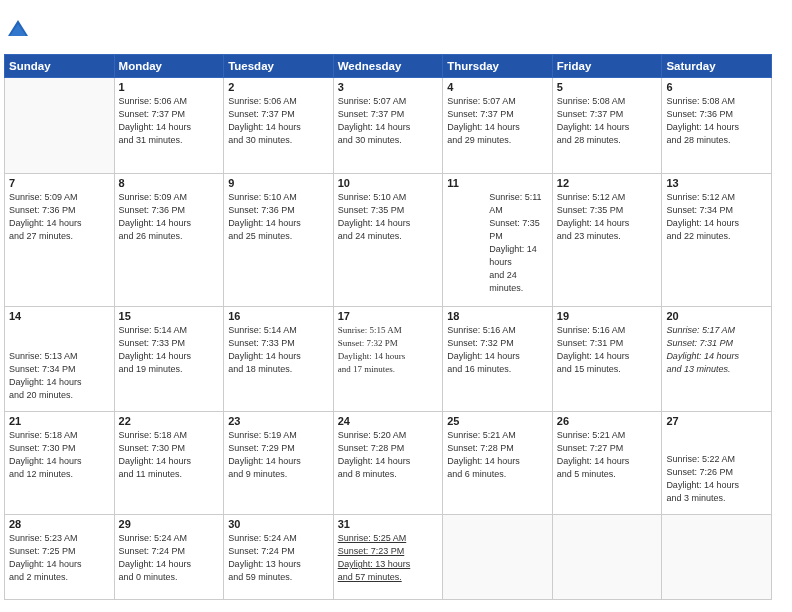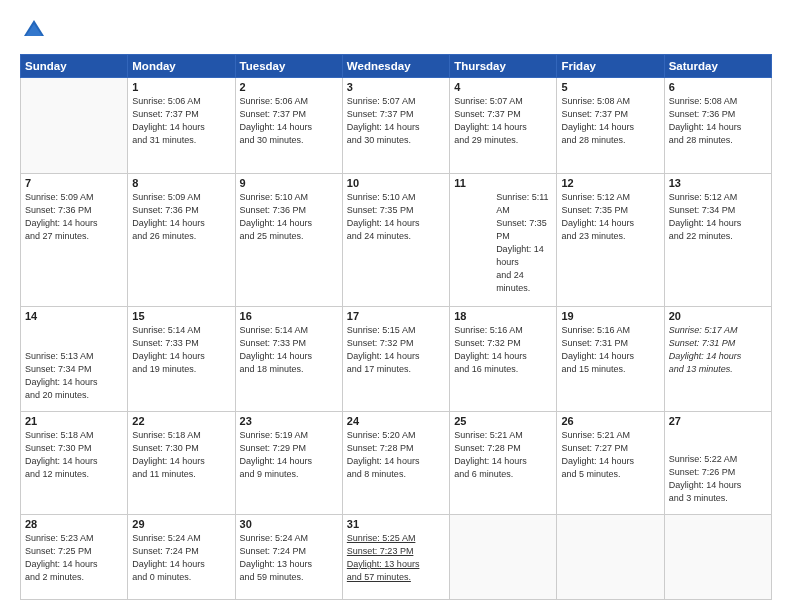--- a/index.html
+++ b/index.html
@@ -6,21 +6,21 @@
     body {
       width: 792px;
       height: 612px;
       font-family: Arial, sans-serif;
       background: #fff;
       overflow: hidden;
     }
     .page {
       width: 792px;
       height: 612px;
-      padding: 16px 20px 12px 20px;
+      padding: 16px 20px 12px 4px;
       display: flex;
       flex-direction: column;
     }
     .header {
       display: flex;
       justify-content: space-between;
       align-items: flex-start;
       margin-bottom: 10px;
     }
     .logo {
@@ -250,21 +250,21 @@
           </td>
           <td>
             <span class="day-num">16</span>
             <div class="day-info" style="white-space: pre-line;">Sunrise: 5:14 AM
 Sunset: 7:33 PM
 Daylight: 14 hours
 and 18 minutes.</div>
           </td>
           <td>
             <span class="day-num">17</span>
-            <div class="day-info" style="white-space: pre-line;">Sunrise: 5:15 AM
+            <div class="day-info" style="white-space: pre-line; font-family: Liberation Serif, serif;">Sunrise: 5:15 AM
 Sunset: 7:32 PM
 Daylight: 14 hours
 and 17 minutes.</div>
           </td>
           <td>
             <span class="day-num">18</span>
             <div class="day-info" style="white-space: pre-line;">Sunrise: 5:16 AM
 Sunset: 7:32 PM
 Daylight: 14 hours
 and 16 minutes.</div>

